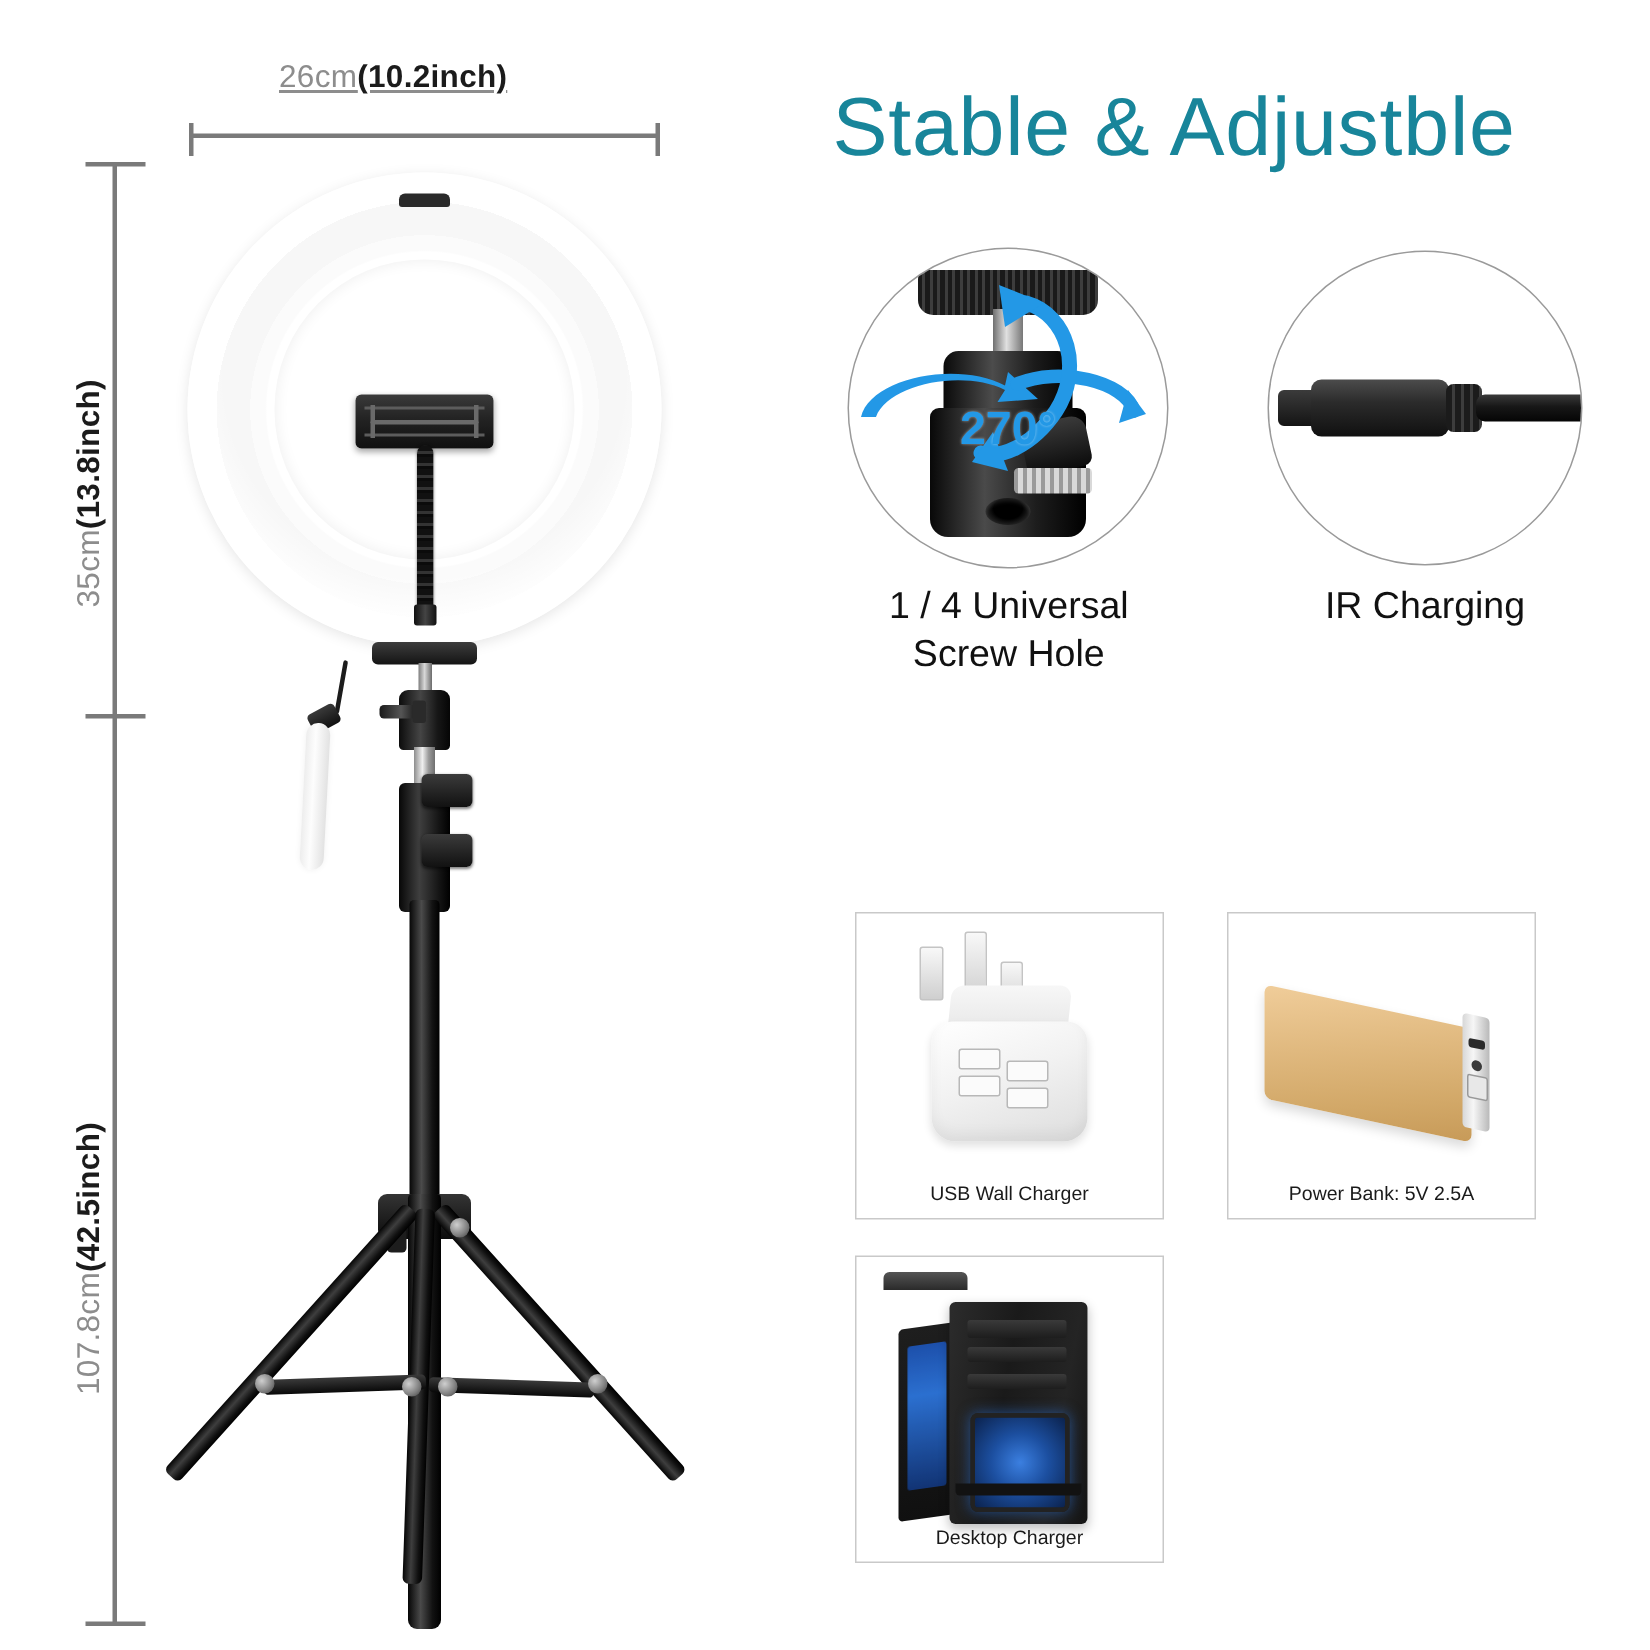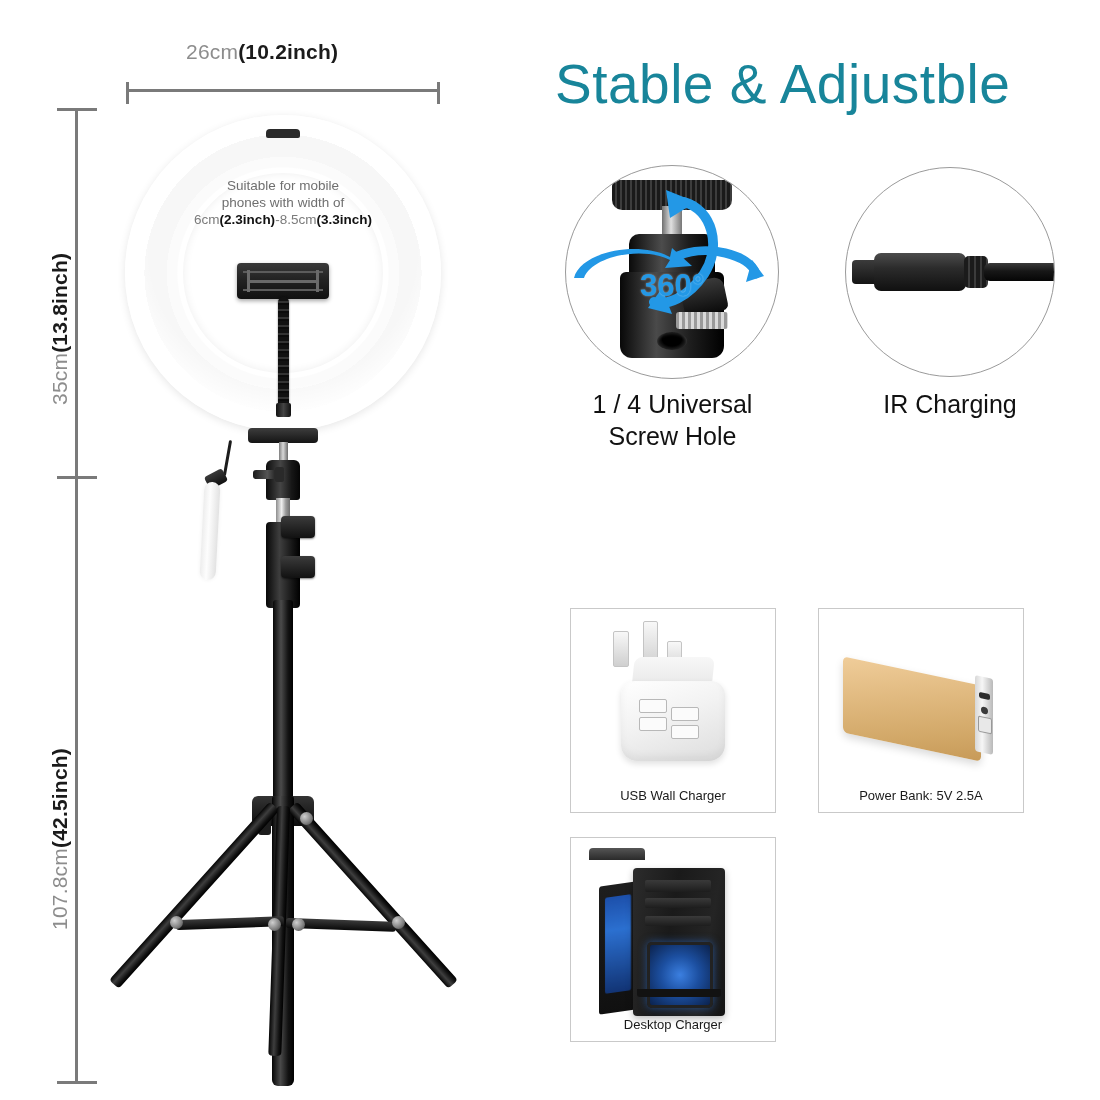--- a/index.html
+++ b/index.html
@@ -558,21 +558,21 @@
   }
 </style>
 </head>
 <body>
 
 <div id="left-panel">
 
   <div class="dim-line" style="left:126px; top:89px; width:314px; height:3px;"></div>
   <div class="dim-line" style="left:126px; top:82px; width:3px; height:22px;"></div>
   <div class="dim-line" style="left:437px; top:82px; width:3px; height:22px;"></div>
-  <div class="dim-label" style="left:186px; top:40px;">
+  <div class="dim-label" style="left:186px; top:40px;text-decoration:underline;">
     <span class="cm">26cm</span><b>(10.2inch)</b>
   </div>
 
   <div class="dim-line" style="left:75px; top:108px; width:3px; height:976px;"></div>
   <div class="dim-line" style="left:57px; top:108px; width:40px; height:3px;"></div>
   <div class="dim-line" style="left:57px; top:476px; width:40px; height:3px;"></div>
   <div class="dim-line" style="left:57px; top:1081px; width:40px; height:3px;"></div>
 
   <div class="dim-label rot" style="left:48px; top:405px;">
     <span class="cm">35cm</span><b>(13.8inch)</b>
@@ -580,25 +580,20 @@
   <div class="dim-label rot" style="left:48px; top:930px;">
     <span class="cm">107.8cm</span><b>(42.5inch)</b>
   </div>
 
   <div id="ring-light">
     <div class="ring-outer"></div>
     <div class="ring-inner-hole"></div>
     <div class="ring-glow"></div>
     <div class="ring-top-nub"></div>
 
-    <div id="ring-caption">
-      <div>Suitable for mobile</div>
-      <div>phones with width of</div>
-      <div class="l3"><span>6cm</span><b>(2.3inch)</b><span>-</span><span>8.5cm</span><b>(3.3inch)</b></div>
-    </div>
 
     <div id="phone-clamp">
       <div class="jaw-top"></div>
       <div class="jaw-mid"></div>
       <div class="jaw-bot"></div>
       <div class="post-l"></div>
       <div class="post-r"></div>
     </div>
     <div id="gooseneck"></div>
     <div id="gooseneck-collar"></div>
@@ -656,21 +651,21 @@
         <path d="M18 48 C26 26, 76 16, 104 30 L99 38 L126 36 L106 18 L104 27 C72 10, 14 22, 8 48 Z" fill="#2398e6"></path>
         <path d="M190 44 C184 24, 140 14, 112 26" fill="none" stroke="#2398e6" stroke-width="9" stroke-linecap="round"></path>
         <path d="M186 30 L198 46 L180 52 Z" fill="#2398e6"></path>
       </svg>
       <svg class="bh-arrow-v" width="120" height="170" viewBox="0 0 120 170" style="left:14px; top:12px;">
         <path d="M58 18 C86 26, 96 62, 78 90 C62 114, 40 122, 28 118" fill="none" stroke="#2398e6" stroke-width="10" stroke-linecap="round"></path>
         <path d="M40 6 L70 18 L44 34 Z" fill="#2398e6"></path>
         <path d="M36 104 L22 124 L46 130 Z" fill="#2398e6"></path>
       </svg>
 
-      <div class="bh-360">360°</div>
+      <div class="bh-360">270°</div>
     </div>
   </div>
   <div class="feature-caption" id="caption-screw">
     <div>1 / 4 Universal</div>
     <div>Screw Hole</div>
   </div>
 
   <div class="feature-circle" id="feature-circle-ir">
     <div class="ir-tip"></div>
     <div class="ir-barrel"></div>

